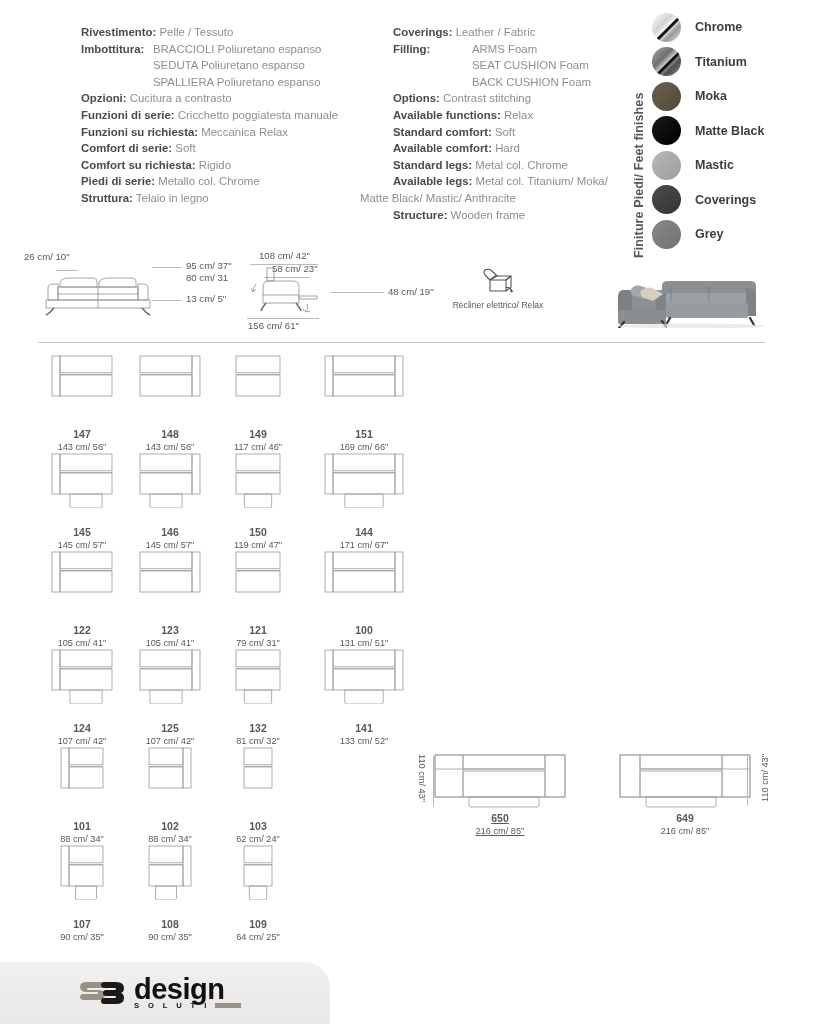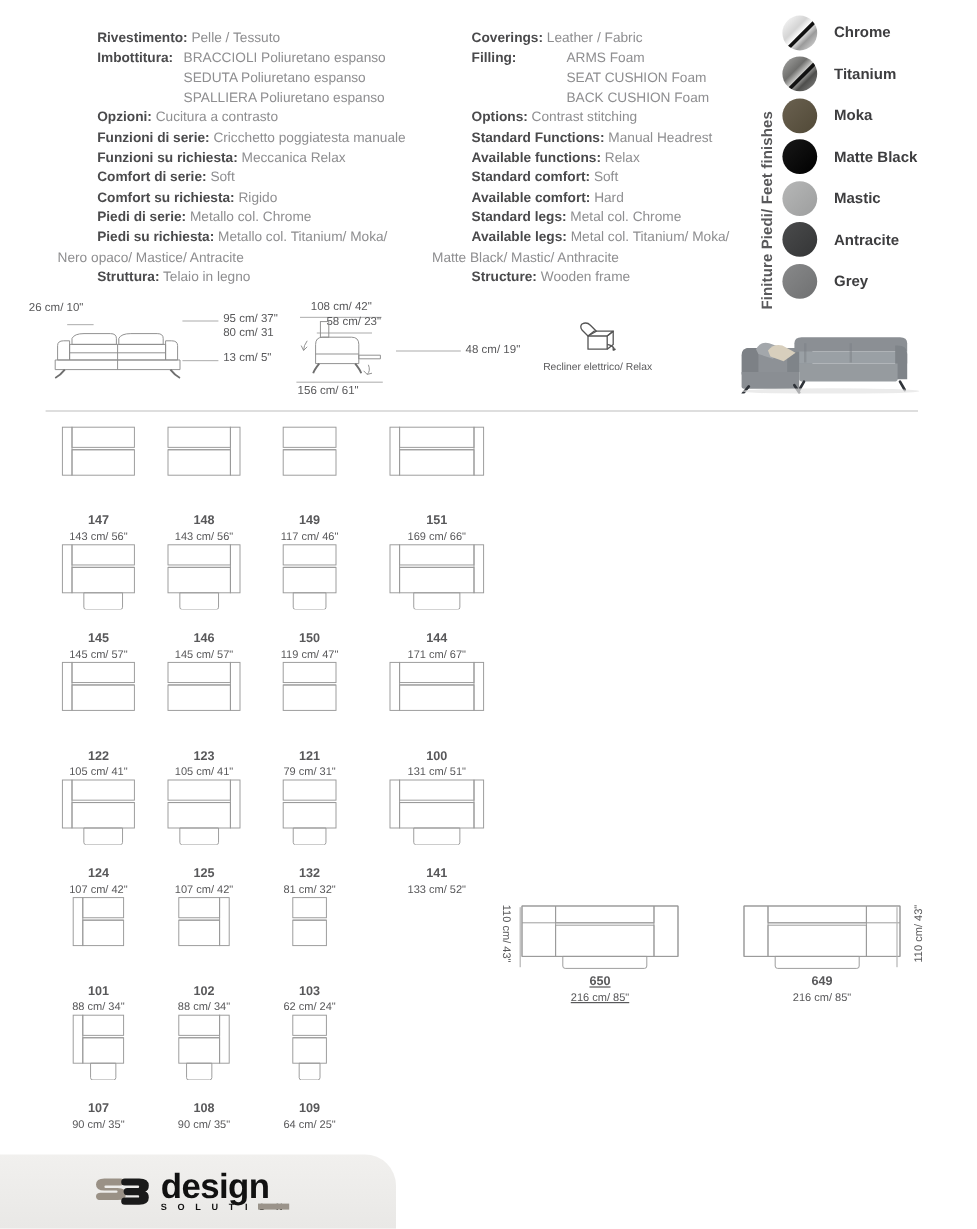--- a/index.html
+++ b/index.html
@@ -135,48 +135,40 @@
       <span class="v">Soft</span>
     </div>
     <div class="spec-row">
       <span class="k">Comfort su richiesta:</span>
       <span class="v">Rigido</span>
     </div>
     <div class="spec-row">
       <span class="k">Piedi di serie:</span>
       <span class="v">Metallo col. Chrome</span>
     </div>
-    <div class="spec-row wrap">
-      <span class="k">Piedi su richiesta:</span>
-      <span class="v">Metallo col. Titanium/ Moka/ Nero opaco/ Mastice/ Antracite</span>
-    </div>
     <div class="spec-row">
       <span class="k">Struttura:</span>
       <span class="v">Telaio in legno</span>
     </div>
   </div>
 
   <div class="spec-col en">
     <div class="spec-row">
       <span class="k">Coverings:</span>
       <span class="v">Leather / Fabric</span>
     </div>
     <div class="spec-row">
       <span class="k">Filling:</span>
     </div>
     <div class="spec-sub en-sub" style="margin-top:-16.6px">ARMS Foam</div>
     <div class="spec-sub en-sub">SEAT CUSHION  Foam</div>
     <div class="spec-sub en-sub">BACK CUSHION  Foam</div>
     <div class="spec-row">
       <span class="k">Options:</span>
       <span class="v">Contrast stitching</span>
-    </div>
-    <div class="spec-row">
-      <span class="k">Standard Functions:</span>
-      <span class="v">Manual Headrest</span>
     </div>
     <div class="spec-row">
       <span class="k">Available functions:</span>
       <span class="v">Relax</span>
     </div>
     <div class="spec-row">
       <span class="k">Standard comfort:</span>
       <span class="v">Soft</span>
     </div>
     <div class="spec-row">
@@ -220,21 +212,21 @@
       <div class="fin-item">
         <div class="fin-swatch" style="background: linear-gradient(135deg, rgb(24, 24, 24) 0%, rgb(0, 0, 0) 100%);"></div>
         <div class="fin-label">Matte Black</div>
       </div>
       <div class="fin-item">
         <div class="fin-swatch" style="background: linear-gradient(135deg, rgb(182, 183, 183) 0%, rgb(157, 158, 158) 100%);"></div>
         <div class="fin-label">Mastic</div>
       </div>
       <div class="fin-item">
         <div class="fin-swatch" style="background: linear-gradient(135deg, rgb(74, 75, 76) 0%, rgb(52, 53, 54) 100%);"></div>
-        <div class="fin-label">Antracite</div>
+        <div class="fin-label">Coverings</div>
       </div>
       <div class="fin-item">
         <div class="fin-swatch" style="background: linear-gradient(135deg, rgb(136, 137, 138) 0%, rgb(111, 112, 113) 100%);"></div>
         <div class="fin-label">Grey</div>
       </div>
     </div>
 </div>
 
 <div class="dim-area">
 

